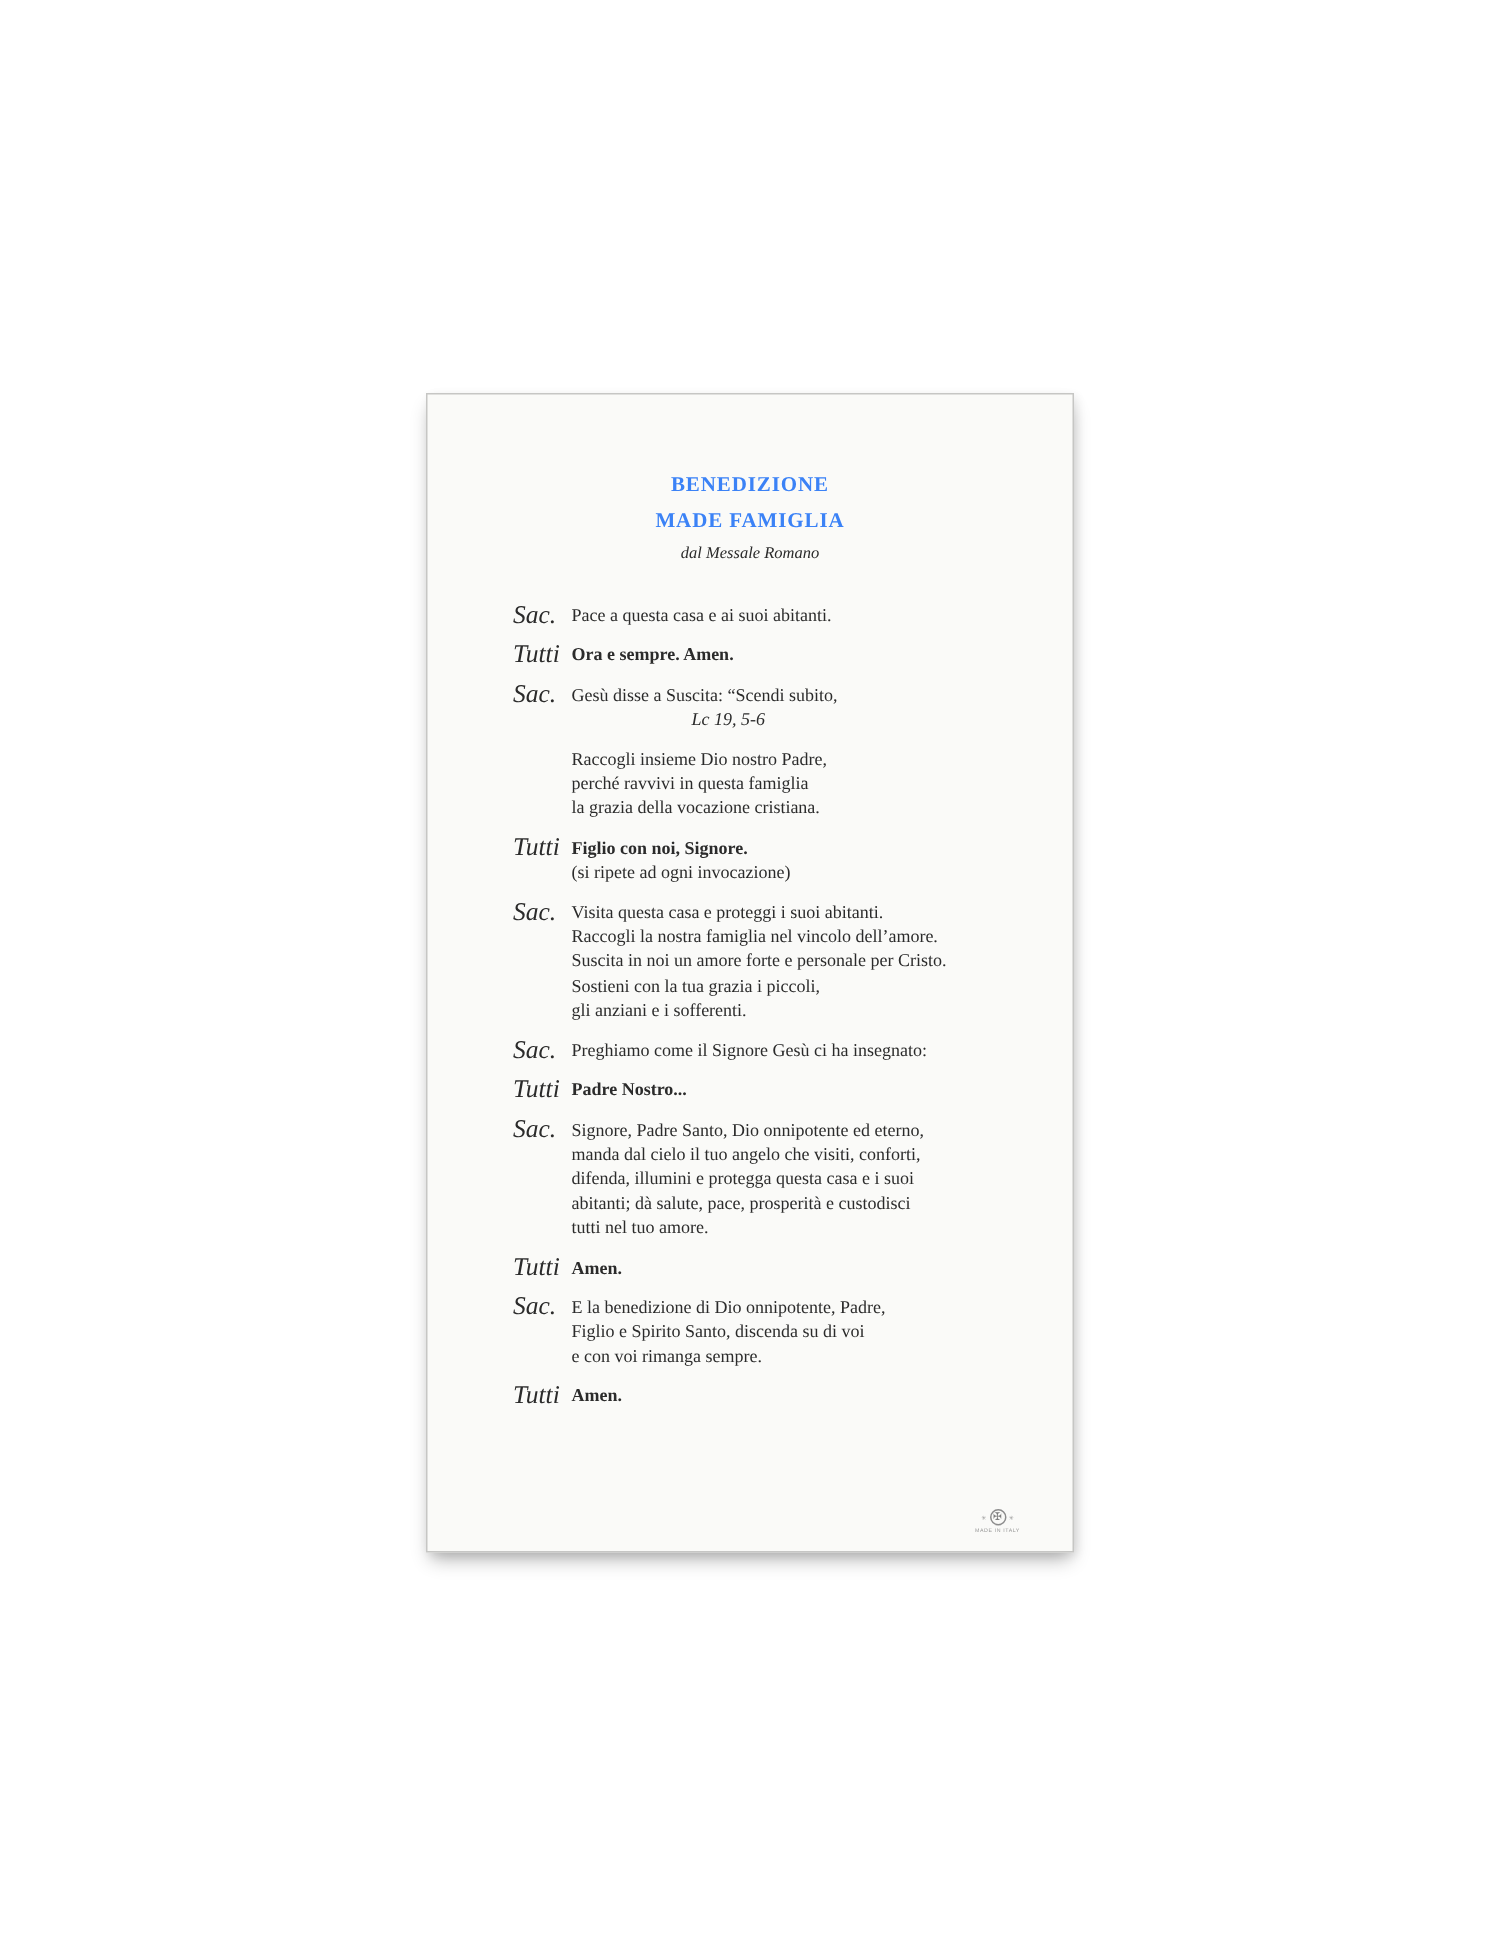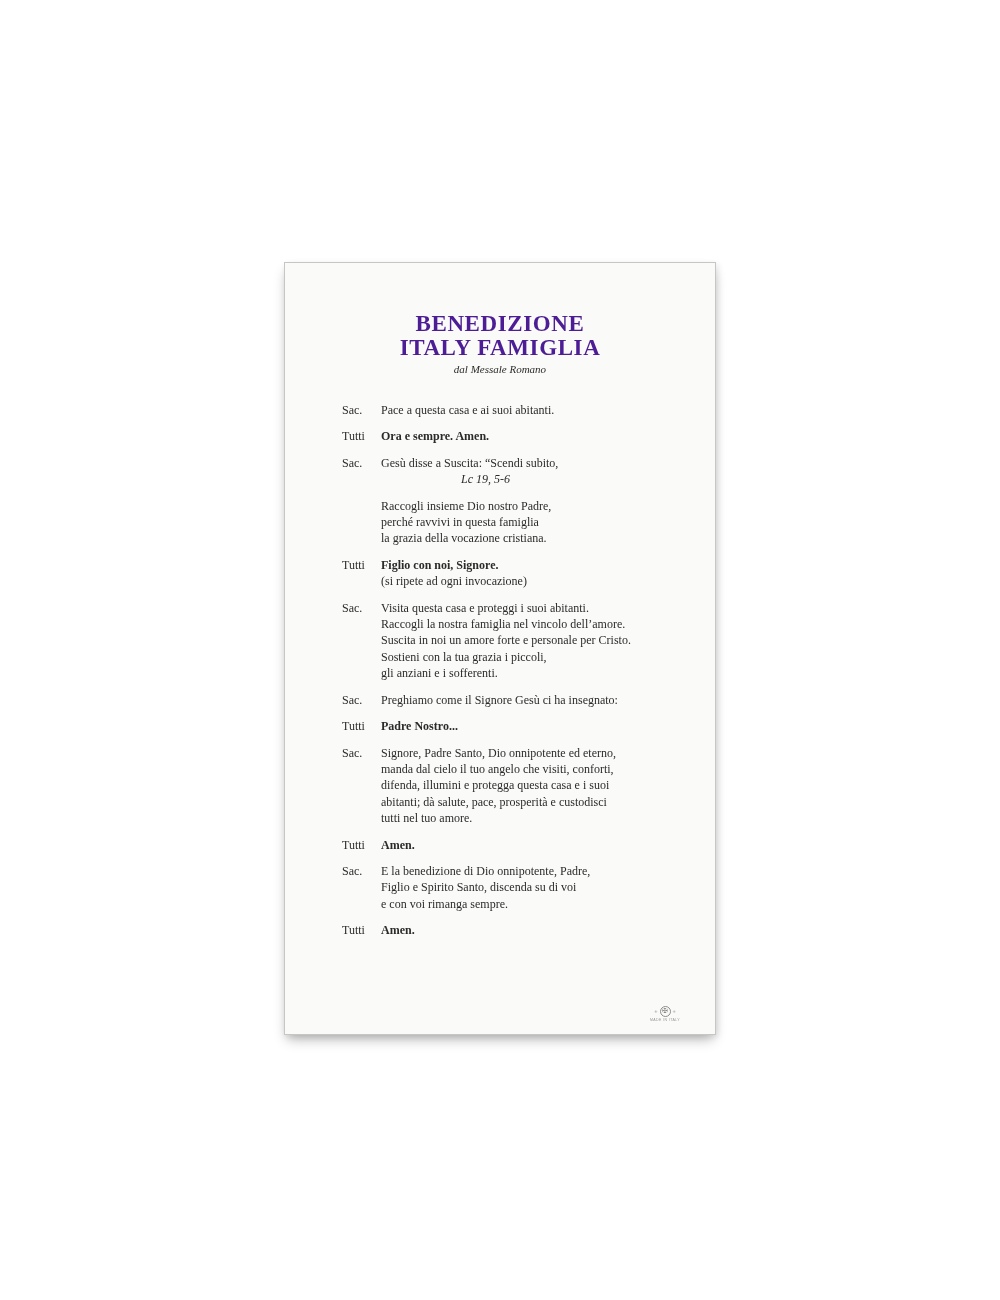--- a/index.html
+++ b/index.html
@@ -21,25 +21,25 @@
     border: 1px solid #c6c6c4;
     box-shadow: 0 7px 12px -3px rgba(0,0,0,0.30), 2px 2px 6px rgba(0,0,0,0.08);
     color: #2b2b2b;
     overflow: hidden;
   }
   .title-block {
     margin-top: 49px;
     text-align: center;
   }
   .title {
-    font-size: 23px;
+    font-size: 14px;
     font-weight: bold;
     line-height: 24px;
     letter-spacing: 0.6px;
-    color: #4c1d95;
+    color: #3b82f6;
   }
   .title span { display: block; }
   .subtitle {
     font-size: 11px;
     font-style: italic;
     line-height: 17px;
     margin-top: 1px;
     color: #2b2b2b;
   }
   .dialogue {
@@ -48,23 +48,24 @@
     padding-right: 16px;
   }
   .entry {
     display: flex;
     align-items: flex-start;
     margin-bottom: 10px;
   }
   .speaker {
     flex: 0 0 39px;
     width: 39px;
-    font-size: 12px;
+    font-size: 17px;
     line-height: 16.4px;
     white-space: nowrap;
+    font-style: italic;
   }
   .entry-lines { flex: 1 1 auto; }
   .line {
     font-size: 12px;
     line-height: 16.4px;
     white-space: nowrap;
   }
   .line.bold { font-weight: bold; }
   .line.citation {
     font-style: italic;
@@ -107,21 +108,21 @@
 </style>
 </head>
 <body>
 
 <div class="stage">
   <div class="card">
 
     <header class="title-block">
       <h1 class="title">
         <span>BENEDIZIONE</span>
-        <span>ITALY FAMIGLIA</span>
+        <span>MADE FAMIGLIA</span>
       </h1>
       <div class="subtitle">dal Messale Romano</div>
     </header>
 
     <main class="dialogue" id="dialogue">
   <div class="entry">
     <div class="speaker">Sac.</div>
     <div class="entry-lines">
             <div class="line normal">Pace a questa casa e ai suoi abitanti.</div>
           </div>

